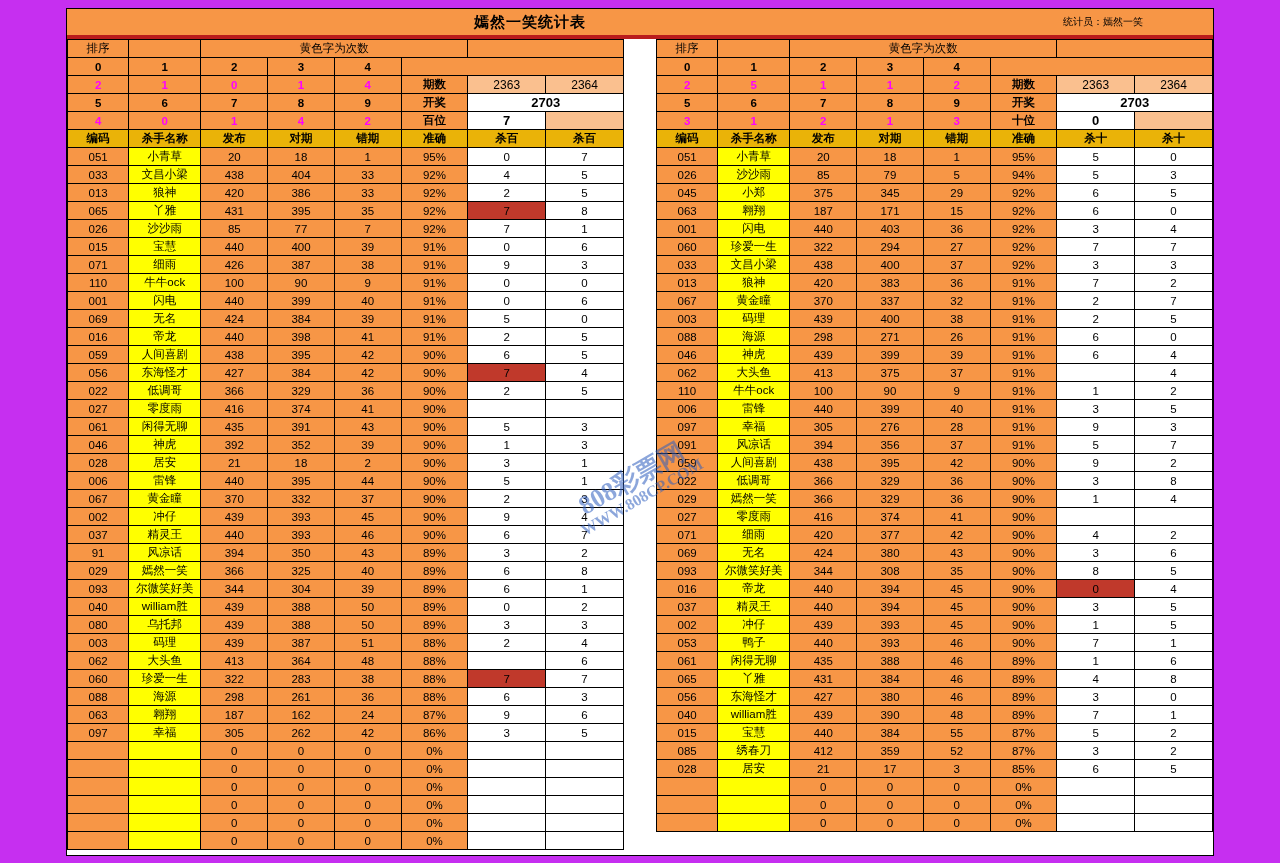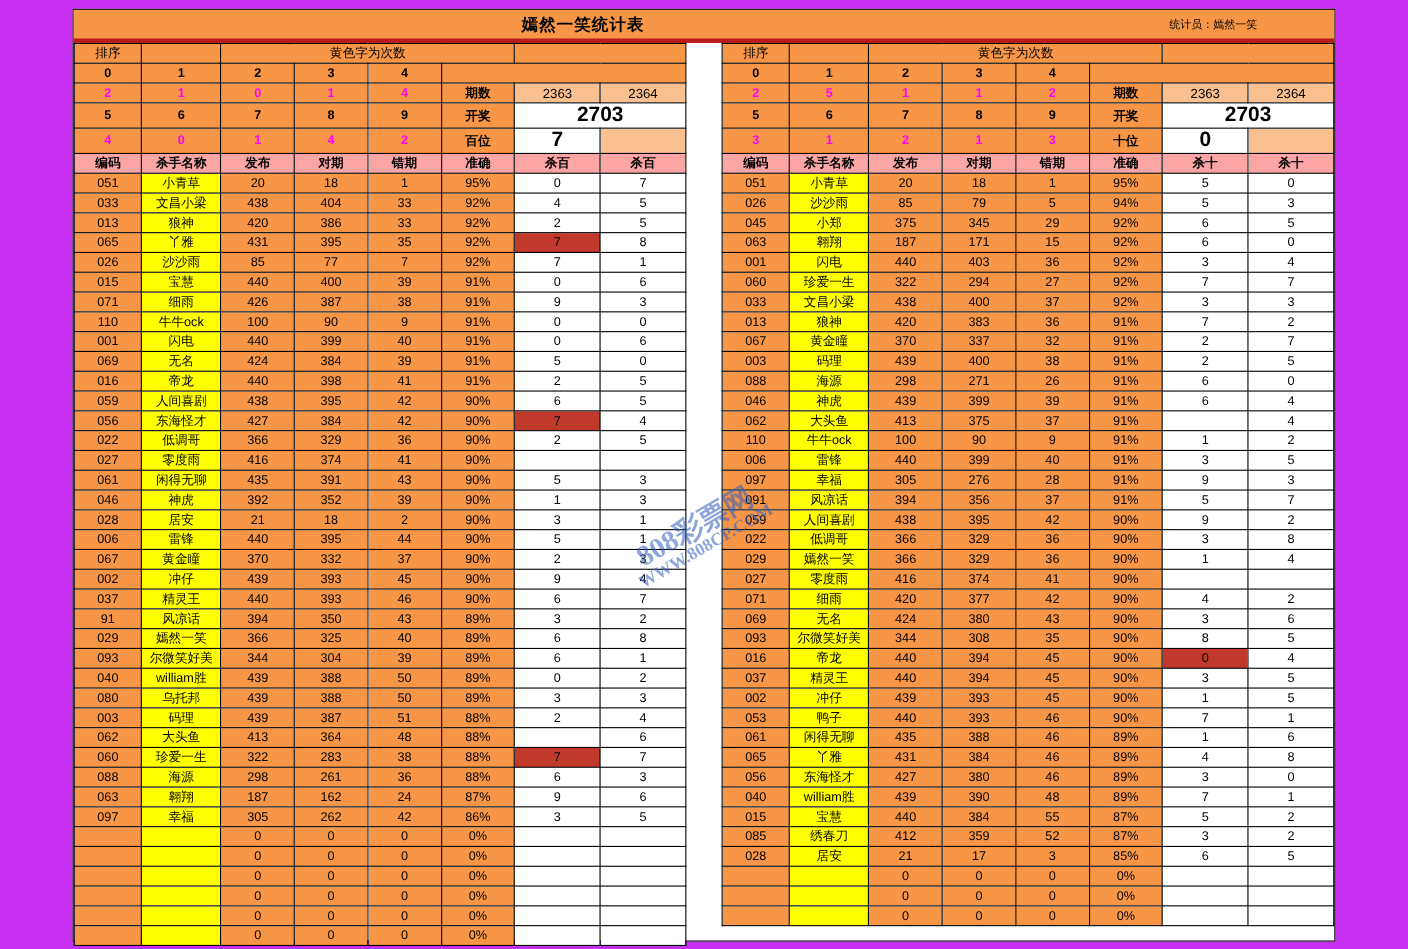--- a/index.html
+++ b/index.html
@@ -37,26 +37,26 @@
     font-size:11.5px;
     text-align:center;
     height:17px;
     padding:0;
     color:#000;
     white-space:nowrap;
     overflow:hidden;
   }
   .orange{background:#f79646;}
   .orange-lt{background:#fac08f;}
-  .hdr{background:#fca5a5;font-weight:bold;}
+  .hdr{background:#eab308;font-weight:bold;}
   .magenta{color:#ff00ff;font-weight:bold;}
   .white{background:#ffffff;}
   .red-cell{background:#c0392b;color:#000;}
   .bold{font-weight:bold;}
-  .big{font-size:19px;font-weight:bold;}
+  .big{font-size:13px;font-weight:bold;}
   .sml{font-size:12px;}
   .name{background:#ffff00;}
   .watermark{
     position:absolute;
     left:500px;top:455px;
     transform:rotate(-30deg);
     font-size:26px;font-weight:bold;
     color:#2f5fbf;
     opacity:.55;
     pointer-events:none;

